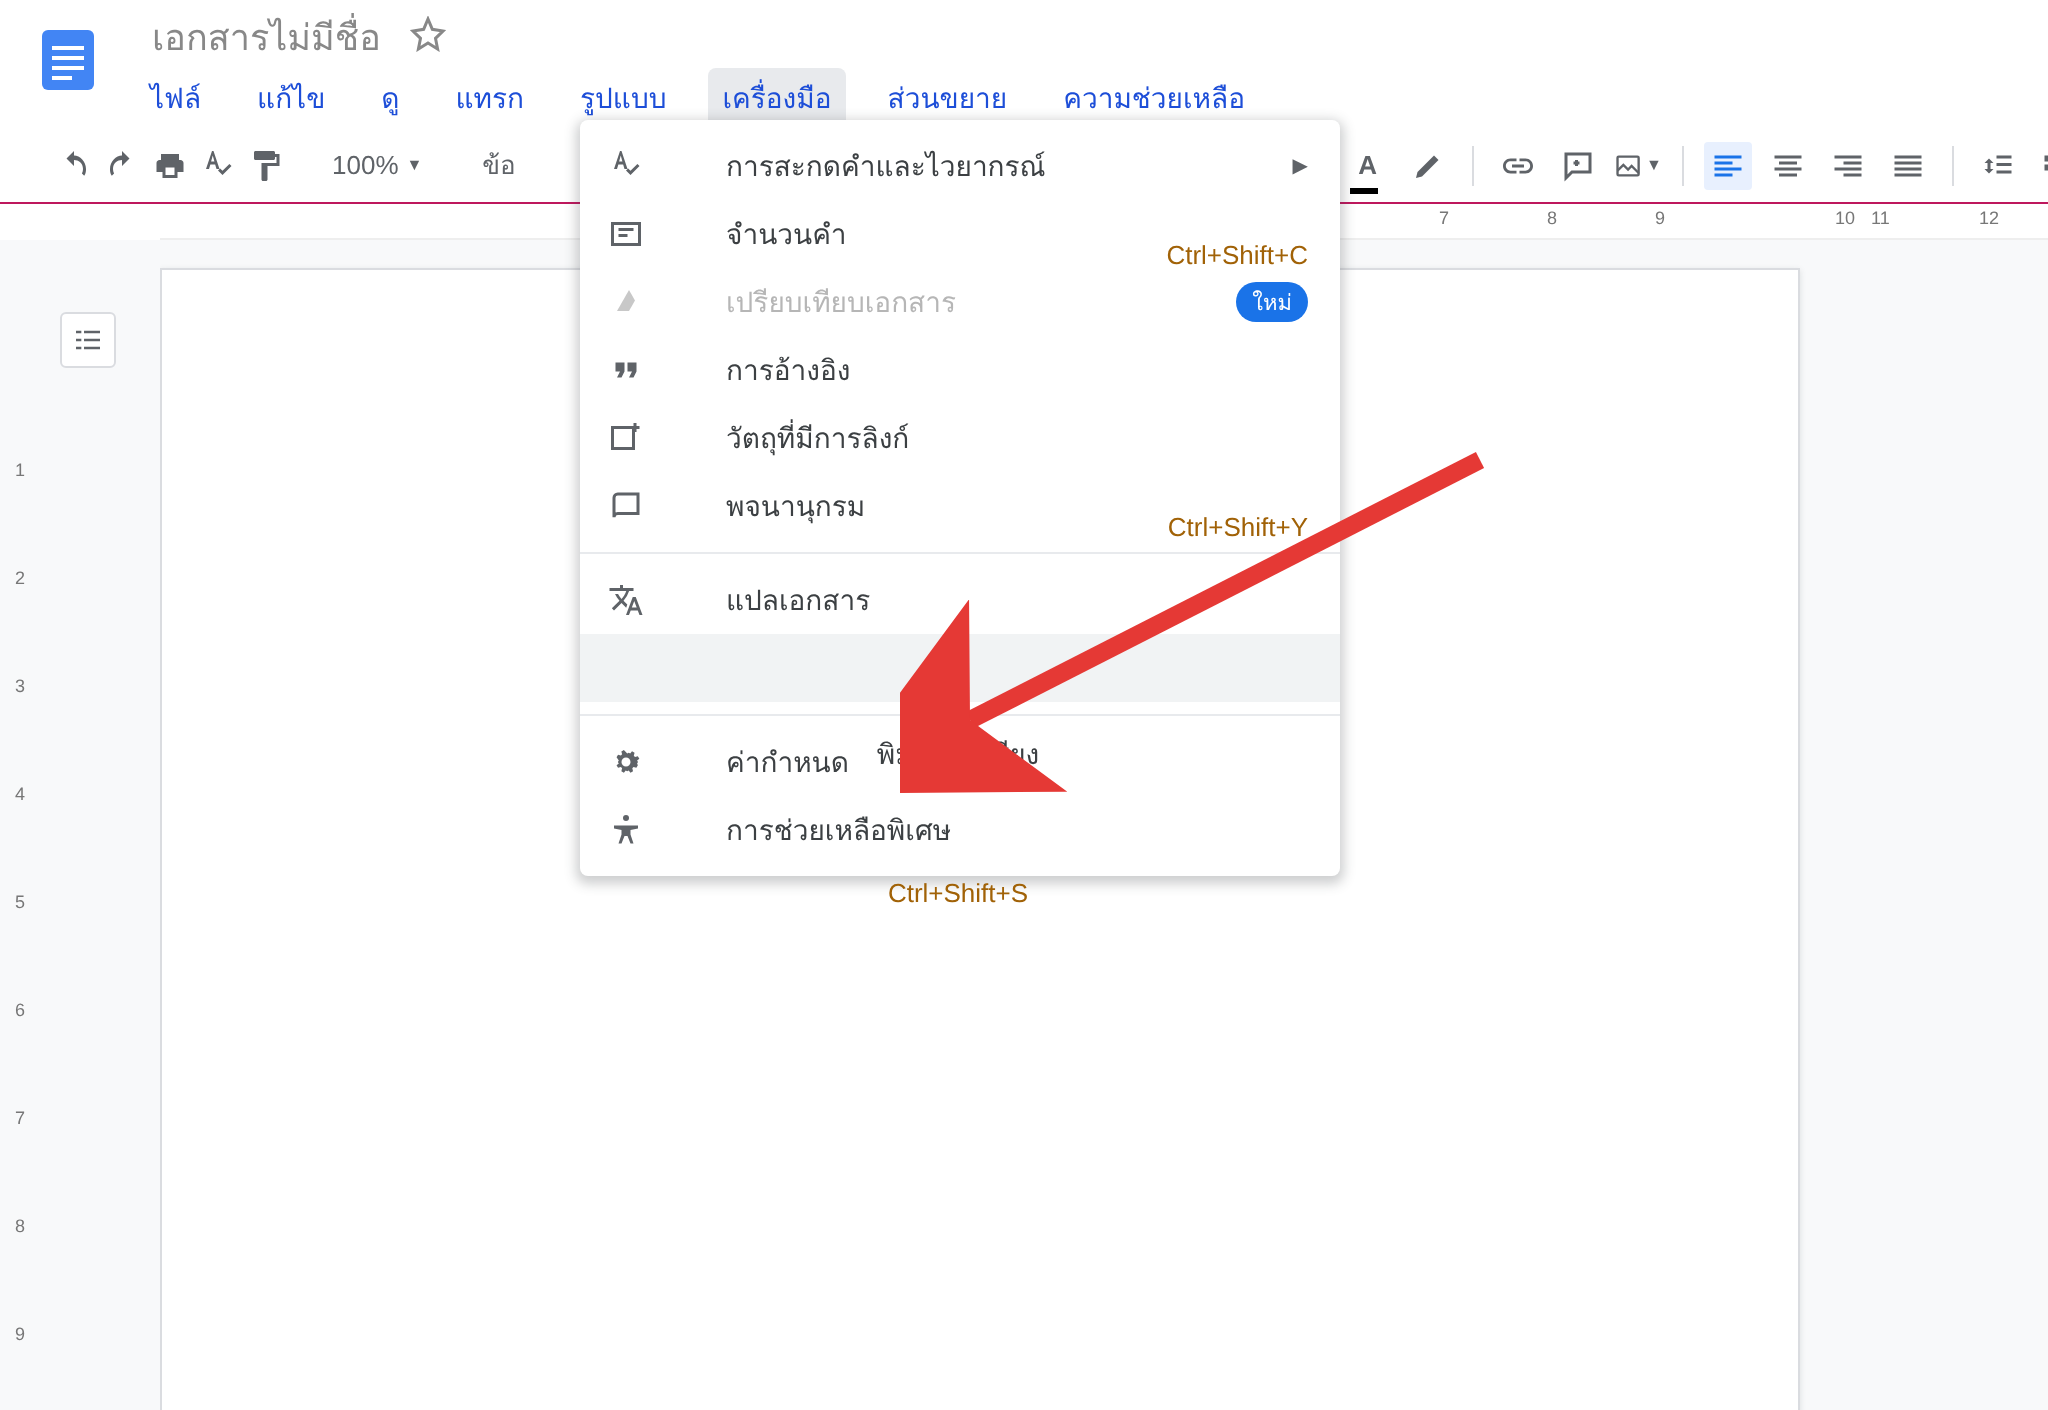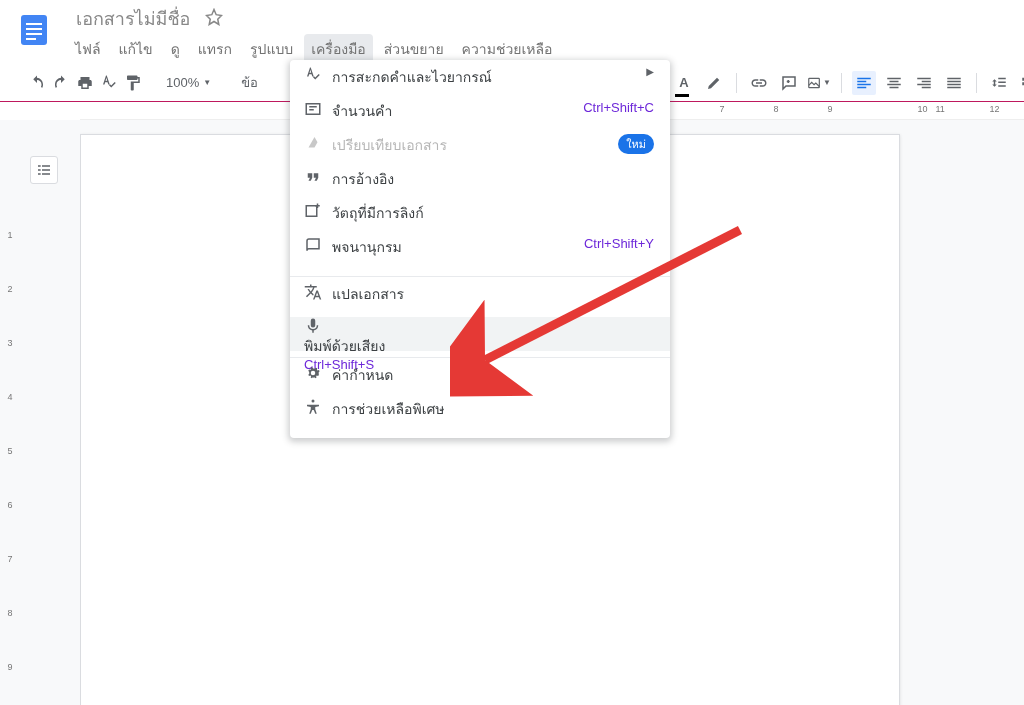--- a/index.html
+++ b/index.html
@@ -4,21 +4,21 @@
 <style>
   * { margin: 0; padding: 0; box-sizing: border-box; font-family: "Google Sans", Arial, sans-serif; }
   html, body { width: 1024px; height: 705px; overflow: hidden; background: #fff; }
 
   
   .header { position: relative; height: 64px; padding-left: 88px; text-decoration: underline; }
   .app-logo { position: absolute; left: 14px; top: 10px; width: 40px; height: 40px; display: flex; align-items: center; justify-content: center; }
   .app-logo svg { width: 36px; height: 36px; }
   .doc-title { position: absolute; top: 8px; left: 76px; font-size: 18px; color: #888; line-height: 22px; }
   .star-icon { position: absolute; top: 8px; left: 205px; color: #888; }
-  .menubar { position: absolute; top: 34px; left: 68px; display: flex; gap: 4px; font-size: 14px; color: #737373; }
+  .menubar { position: absolute; top: 34px; left: 68px; display: flex; gap: 14px; font-size: 14px; color: #1d4ed8; }
   .menubar .mitem { padding: 4px 7px; border-radius: 4px; cursor: pointer; }
   .menubar .mitem.active { background: #e8eaed; }
 
   
   .toolbar { height: 38px; border-bottom: 1px solid #be185d; display: flex; align-items: center; padding: 0 24px 0 28px; gap: 6px; color: #5f6368; font-size: 13px; }
   .tb { width: 24px; height: 24px; display: flex; align-items: center; justify-content: center; cursor: pointer; border-radius: 2px; }
   .tb.wider { width: auto; padding: 0 6px; }
   .tb-sep { width: 1px; height: 20px; background: #dadce0; margin: 0 4px; }
   .tb svg { width: 18px; height: 18px; }
   .zoom { display: flex; align-items: center; gap: 4px; padding: 0 4px; }
@@ -36,27 +36,27 @@
   .workspace { display: flex; height: calc(705px - 64px - 38px - 18px); background: #f8f9fa; position: relative; }
   .left-gutter { width: 80px; background: #f8f9fa; position: relative; }
   .outline-btn { position: absolute; top: 36px; left: 30px; width: 28px; height: 28px; border: 1px solid #dadce0; border-radius: 3px; display:flex;align-items:center;justify-content:center; color:#5f6368; background:#fff; cursor:pointer; }
   .vruler { position: absolute; left: 0; top: 110px; width: 20px; font-size: 9px; color: #777; }
   .vruler .vt { height: 54px; display: flex; align-items: flex-start; justify-content: center; }
 
   .page { background: #fff; border: 1px solid #dadce0; width: 820px; margin-top: 14px; height: 1100px; box-shadow: 0 1px 3px rgba(60,64,67,.15); }
 
   
   .menu { position: absolute; top: 60px; left: 290px; width: 380px; background: #fff; border-radius: 4px; box-shadow: 0 2px 6px 2px rgba(60,64,67,.25); padding: 6px 0; z-index: 50; font-size: 14px; color: #3c4043; }
-  .menu-row { display: flex; align-items: flex-start; height: 34px; padding: 0 16px 0 14px; cursor: pointer; }
+  .menu-row { display: flex; align-items: center; height: 34px; padding: 0 16px 0 14px; cursor: pointer; gap: 31px; }
   .menu-row.hover { background: #f1f3f4; flex-direction: column; }
   .menu-row.disabled { color: #b6b6b6; cursor: default; }
   .menu-row .mi-icon { width: 28px; display: flex; align-items: center; justify-content: flex-start; color: #5f6368; }
   .menu-row.disabled .mi-icon { color: #c8c8c8; }
   .menu-row .mi-label { flex: 1; }
-  .menu-row .mi-short { color: #6d28d9; font-size: 13px; }
+  .menu-row .mi-short { color: #a16207; font-size: 13px; margin-top: 20px; }
   .menu-row .mi-arrow { color: #5f6368; font-size: 10px; }
   .menu-divider { height: 1px; background: #e8eaed; margin: 6px 0; }
   .badge-new { background: #1a73e8; color: #fff; font-size: 11px; padding: 1px 8px; border-radius: 10px; font-weight: 500; }
 
   
   .annotation { position: absolute; top: 200px; left: 450px; z-index: 60; pointer-events: none; }
 </style>
 </head>
 <body>
 

